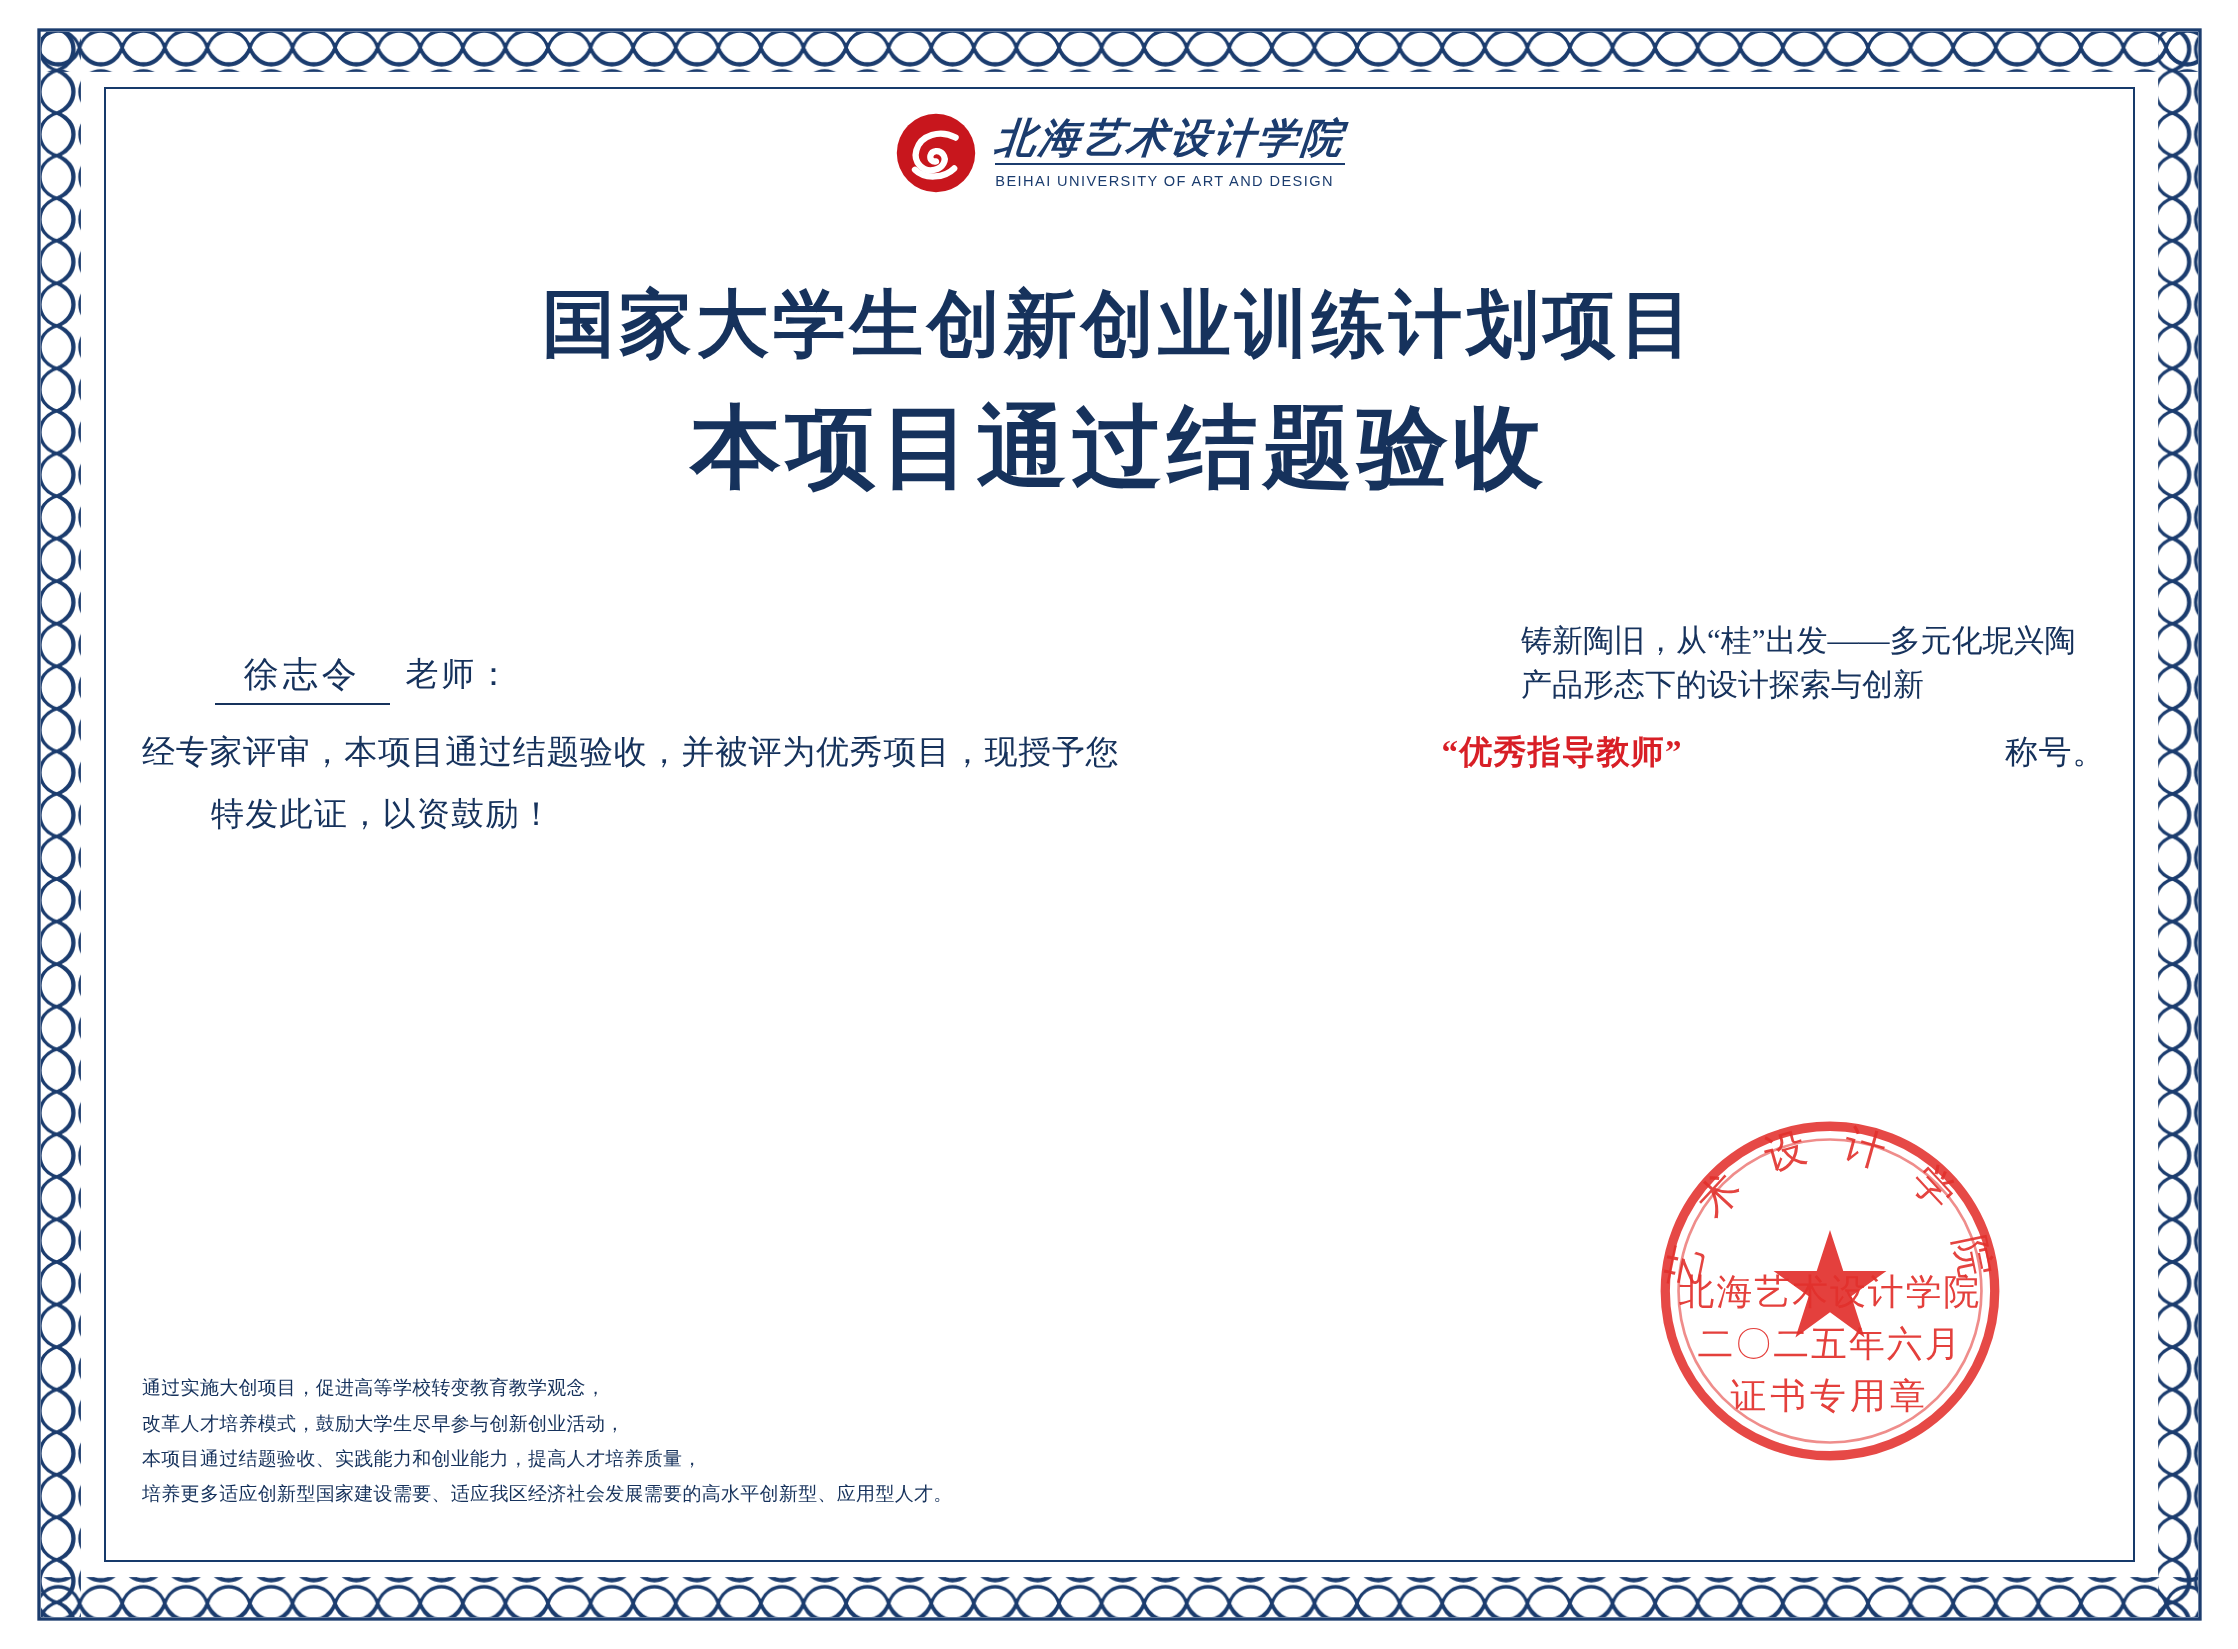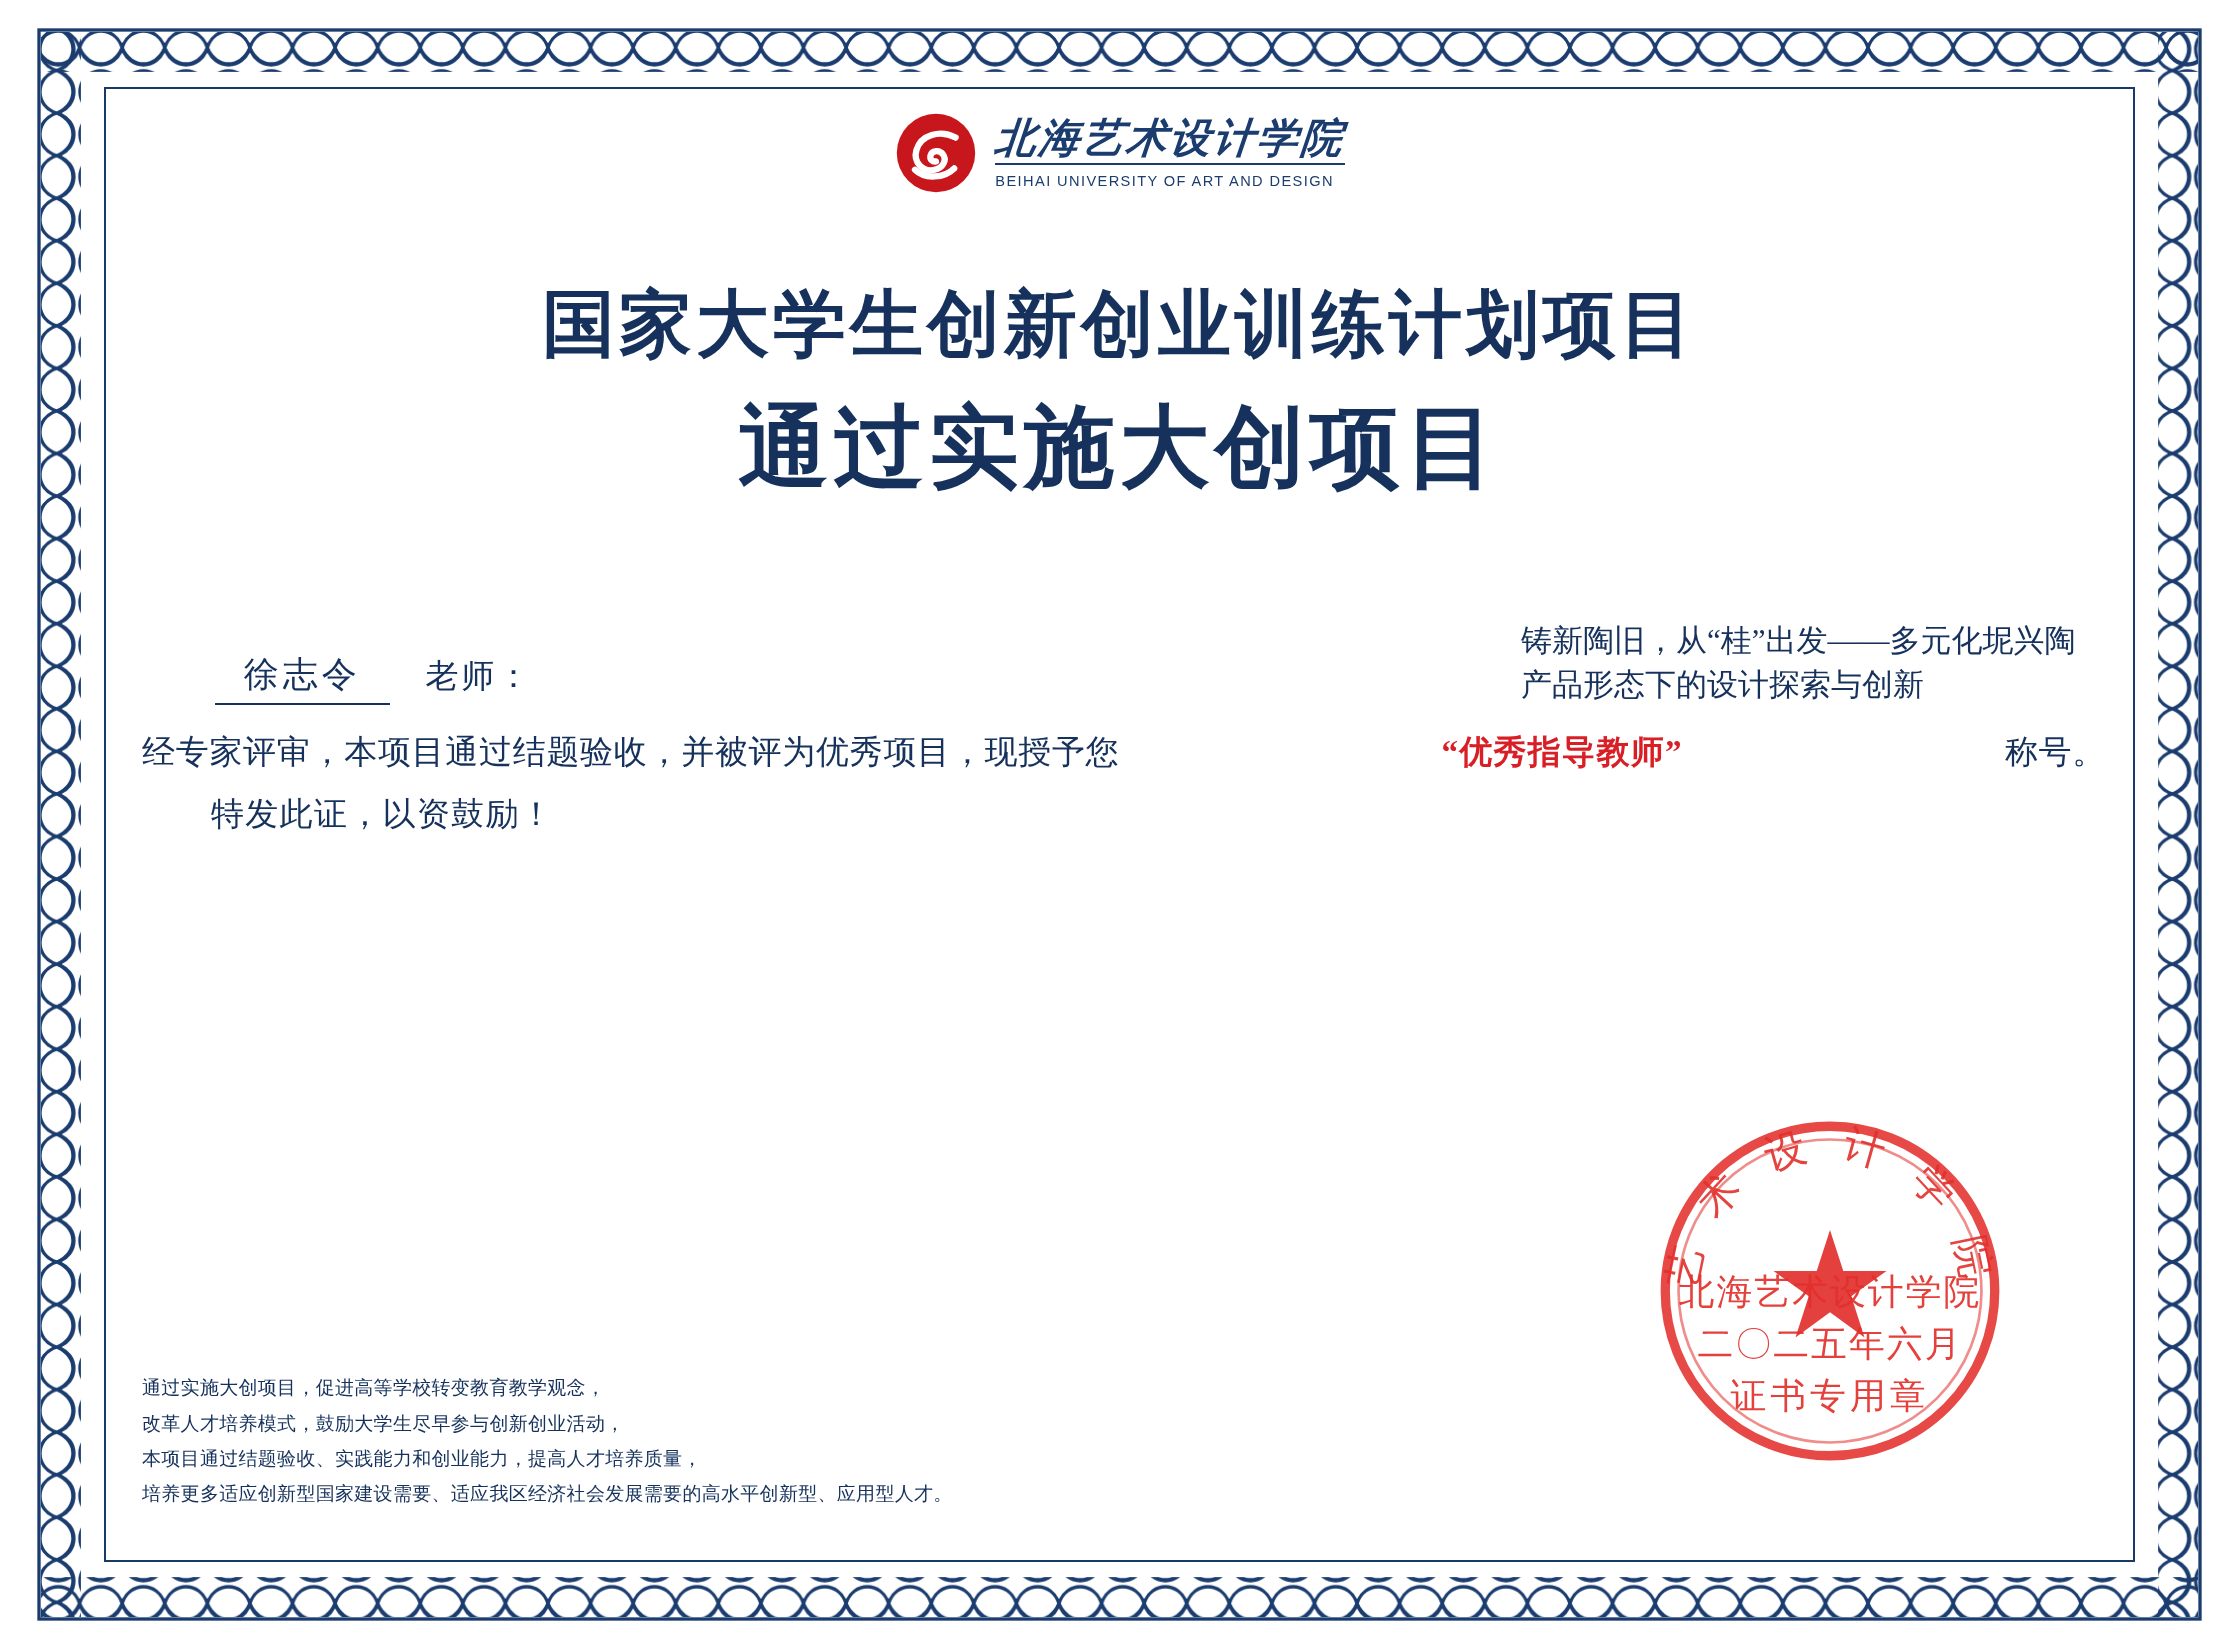--- a/index.html
+++ b/index.html
@@ -140,23 +140,22 @@
   
   .body-block {
     position: absolute;
     left: 29px;
     right: 20px;
     top: 565px;
   }
 
   .name-line {
     display: flex;
-    align-items: flex-end;
+    align-items: center;
     margin-left: 73px;
-    gap: 20px;
   }
   .recipient-name {
     font-size: 35px;
     color: #16325c;
     letter-spacing: 4px;
     padding: 0 17.3px 5.3px 17.3px;
     border-bottom: 2px solid #16325c;
     min-width: 140px;
     text-align: center;
     font-family: "Liberation Serif", "DejaVu Serif", serif;
@@ -275,21 +274,21 @@
         <div class="logo-text">
           <div class="logo-cn">北海艺术设计学院</div>
           <div class="logo-rule"></div>
           <div class="logo-en">BEIHAI UNIVERSITY OF ART AND DESIGN</div>
         </div>
       </div>
     </div>
 
     <div class="title-block">
       <div class="title-main">国家大学生创新创业训练计划项目</div>
-      <div class="title-sub">通过实施大创项目</div>
+      <div class="title-sub">本项目通过结题验收</div>
     </div>
 
     <div class="body-block">
 
       <div class="name-line">
         <span class="recipient-name">徐志令</span>
         <span class="teacher-label">老师：</span>
       </div>
 
       <div class="project-title">铸新陶旧，从“桂”出发——多元化坭兴陶产品形态下的设计探索与创新</div>

